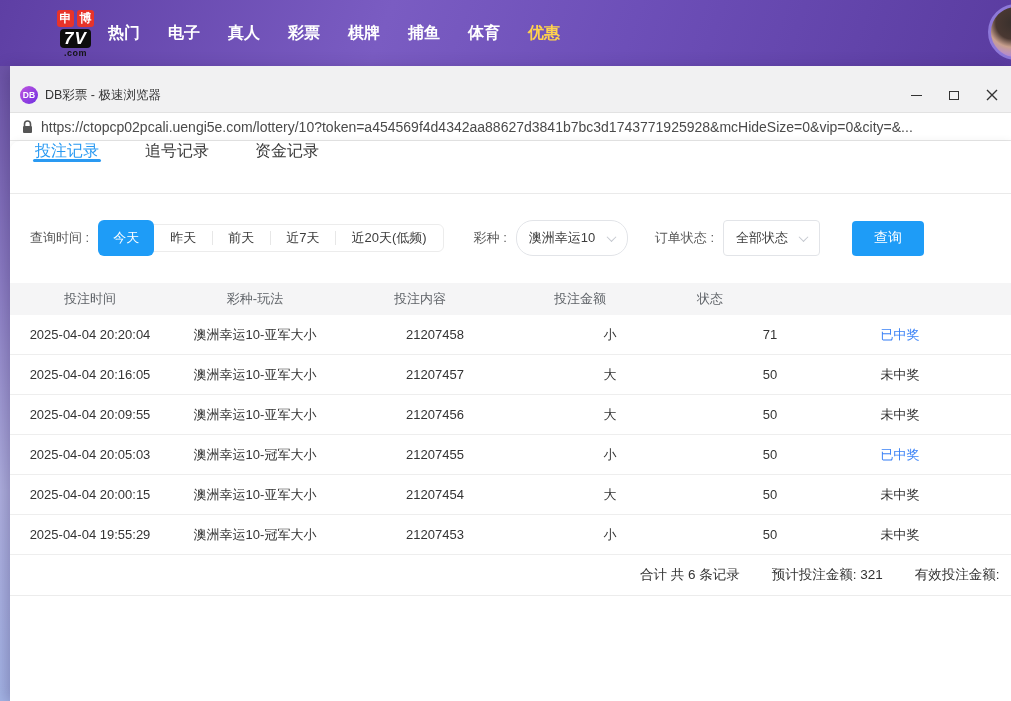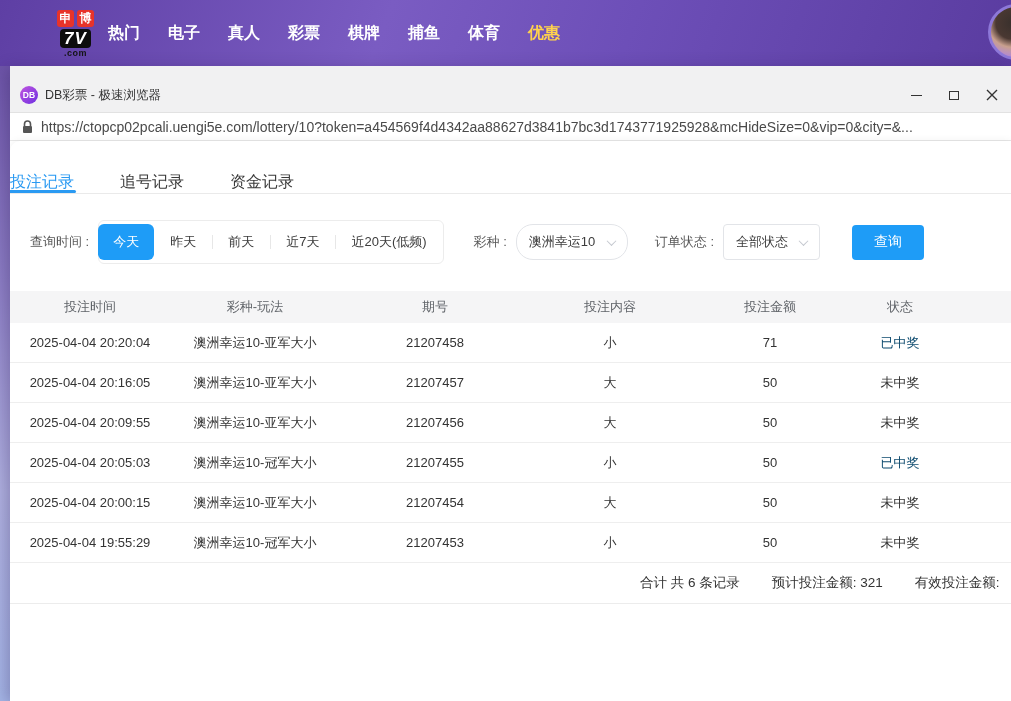--- a/index.html
+++ b/index.html
@@ -44,47 +44,47 @@
 
   .urlbar{ flex:0 0 28px; background:#fff; border-bottom:1px solid #e6e6e6;
     display:flex; align-items:center; padding:0 12px; }
   .lock{ margin-right:8px; display:flex; }
   .url-text{ font-size:14px; color:#4a4a4a; white-space:nowrap; overflow:hidden; }
 
   
   .content{ flex:1; position:relative; background:#fff; }
   .card{ position:absolute; inset:0; background:#fff; border-top-left-radius:10px; box-shadow:0 0 8px rgba(0,0,0,.06); overflow:hidden; }
 
-  .tabs{ height:53px; display:flex; align-items:flex-end; border-bottom:1px solid #eaeaea; }
+  .tabs{ height:53px; display:flex; align-items:flex-start; padding-left:25px; border-bottom:1px solid #eaeaea; }
   .tab{ font-size:16px; color:#3a3a3a; margin-right:46px; display:flex; align-items:center; position:relative; cursor:pointer; }
   .tab.active{ color:#2a9af2; }
   .tab.active::after{ content:''; position:absolute; left:-2px; right:-2px; bottom:0; height:3px; border-radius:2px; background:#2a9af2; }
 
   .filters{ display:flex; align-items:center; padding:26px 0 0 20px; }
   .f-label{ font-size:13px; color:#595959; margin-right:9px; white-space:nowrap; }
-  .time-group{ display:flex; align-items:center; height:44px; border:1px solid #ececec; border-radius:6px; }
+  .time-group{ display:flex; align-items:center; height:28px; border:1px solid #ececec; border-radius:6px; }
   .time-opt{ padding:0 16px; height:36px; font-size:13px; color:#3c3c3c; display:flex; align-items:center; position:relative; cursor:pointer; white-space:nowrap; }
   .time-opt.active{ background:#1e9cf7; color:#fff; border-radius:6px; margin:-1px 0 -1px -1px; padding:0 15px; }
   .time-opt:not(.active) + .time-opt::before{ content:''; position:absolute; left:0; top:11px; height:14px; border-left:1px solid #e7e7e7; }
   .sel-label-1{ margin-left:30px; } .sel-label-2{ margin-left:27px; }
   .select{ height:36px; border:1px solid #e2e4e8; border-radius:4px; display:flex; align-items:center;
     padding:0 12px; font-size:13px; color:#3c3c3c; cursor:pointer; white-space:nowrap; }
   .sel-lottery{ min-width:112px;border-radius:17px; } .sel-status{ min-width:96px; }
   .chev{ margin-left:auto; padding-left:12px; display:flex; }
   .chev i{ width:7px; height:7px; border-right:1.6px solid #c4c8cf; border-bottom:1.6px solid #c4c8cf;
     transform:rotate(45deg) translate(-1px,-1px); }
   .query-btn{ margin-left:32px; width:72px; height:35px; background:#1e9cf7; color:#fff; border:none;
     border-radius:4px; font-size:14px; cursor:pointer; font-family:inherit; }
 
   .table{ margin-top:27px; width:1040px; }
   .t-head{ display:flex; align-items:center; height:32px; background:#f5f5f6; font-size:13px; color:#5f6368; }
   .t-row{ display:flex; align-items:center; height:40px; font-size:13px; color:#333; border-bottom:1px solid #eeeeee; }
   .cell{ display:flex; justify-content:center; text-align:left; white-space:nowrap; }
   .c1{ width:160px; } .c2{ width:170px; } .c3{ width:190px; } .c4{ width:160px; } .c5{ width:160px; } .c6{ width:100px; }
-  .won{ color:#0c4a6e; }
+  .won{ color:#3b82f6; }
 
   .t-footer{ display:flex; align-items:center; height:41px; width:1040px; border-bottom:1px solid #ececec;
     font-size:13.5px; color:#333; }
   .f-total{ margin-left:630px; white-space:nowrap; }
   .f-expected{ margin-left:32px; white-space:nowrap; }
   .f-valid{ margin-left:32px; white-space:nowrap; }
 </style>
 </head>
 <body>
 
@@ -172,21 +172,20 @@
               <i></i>
             </span>
         </div>
         <button class="query-btn">查询</button>
       </div>
 
       <div class="table">
         <div class="t-head">
           <div class="cell c1">投注时间</div>
           <div class="cell c2">彩种-玩法</div>
-          <div class="cell c3">期号</div>
           <div class="cell c4">投注内容</div>
           <div class="cell c5">投注金额</div>
           <div class="cell c6">状态</div>
         </div>
         <div class="t-row">
             <div class="cell c1">2025-04-04 20:20:04</div>
             <div class="cell c2">澳洲幸运10-亚军大小</div>
             <div class="cell c3">21207458</div>
             <div class="cell c4">小</div>
             <div class="cell c5">71</div>

